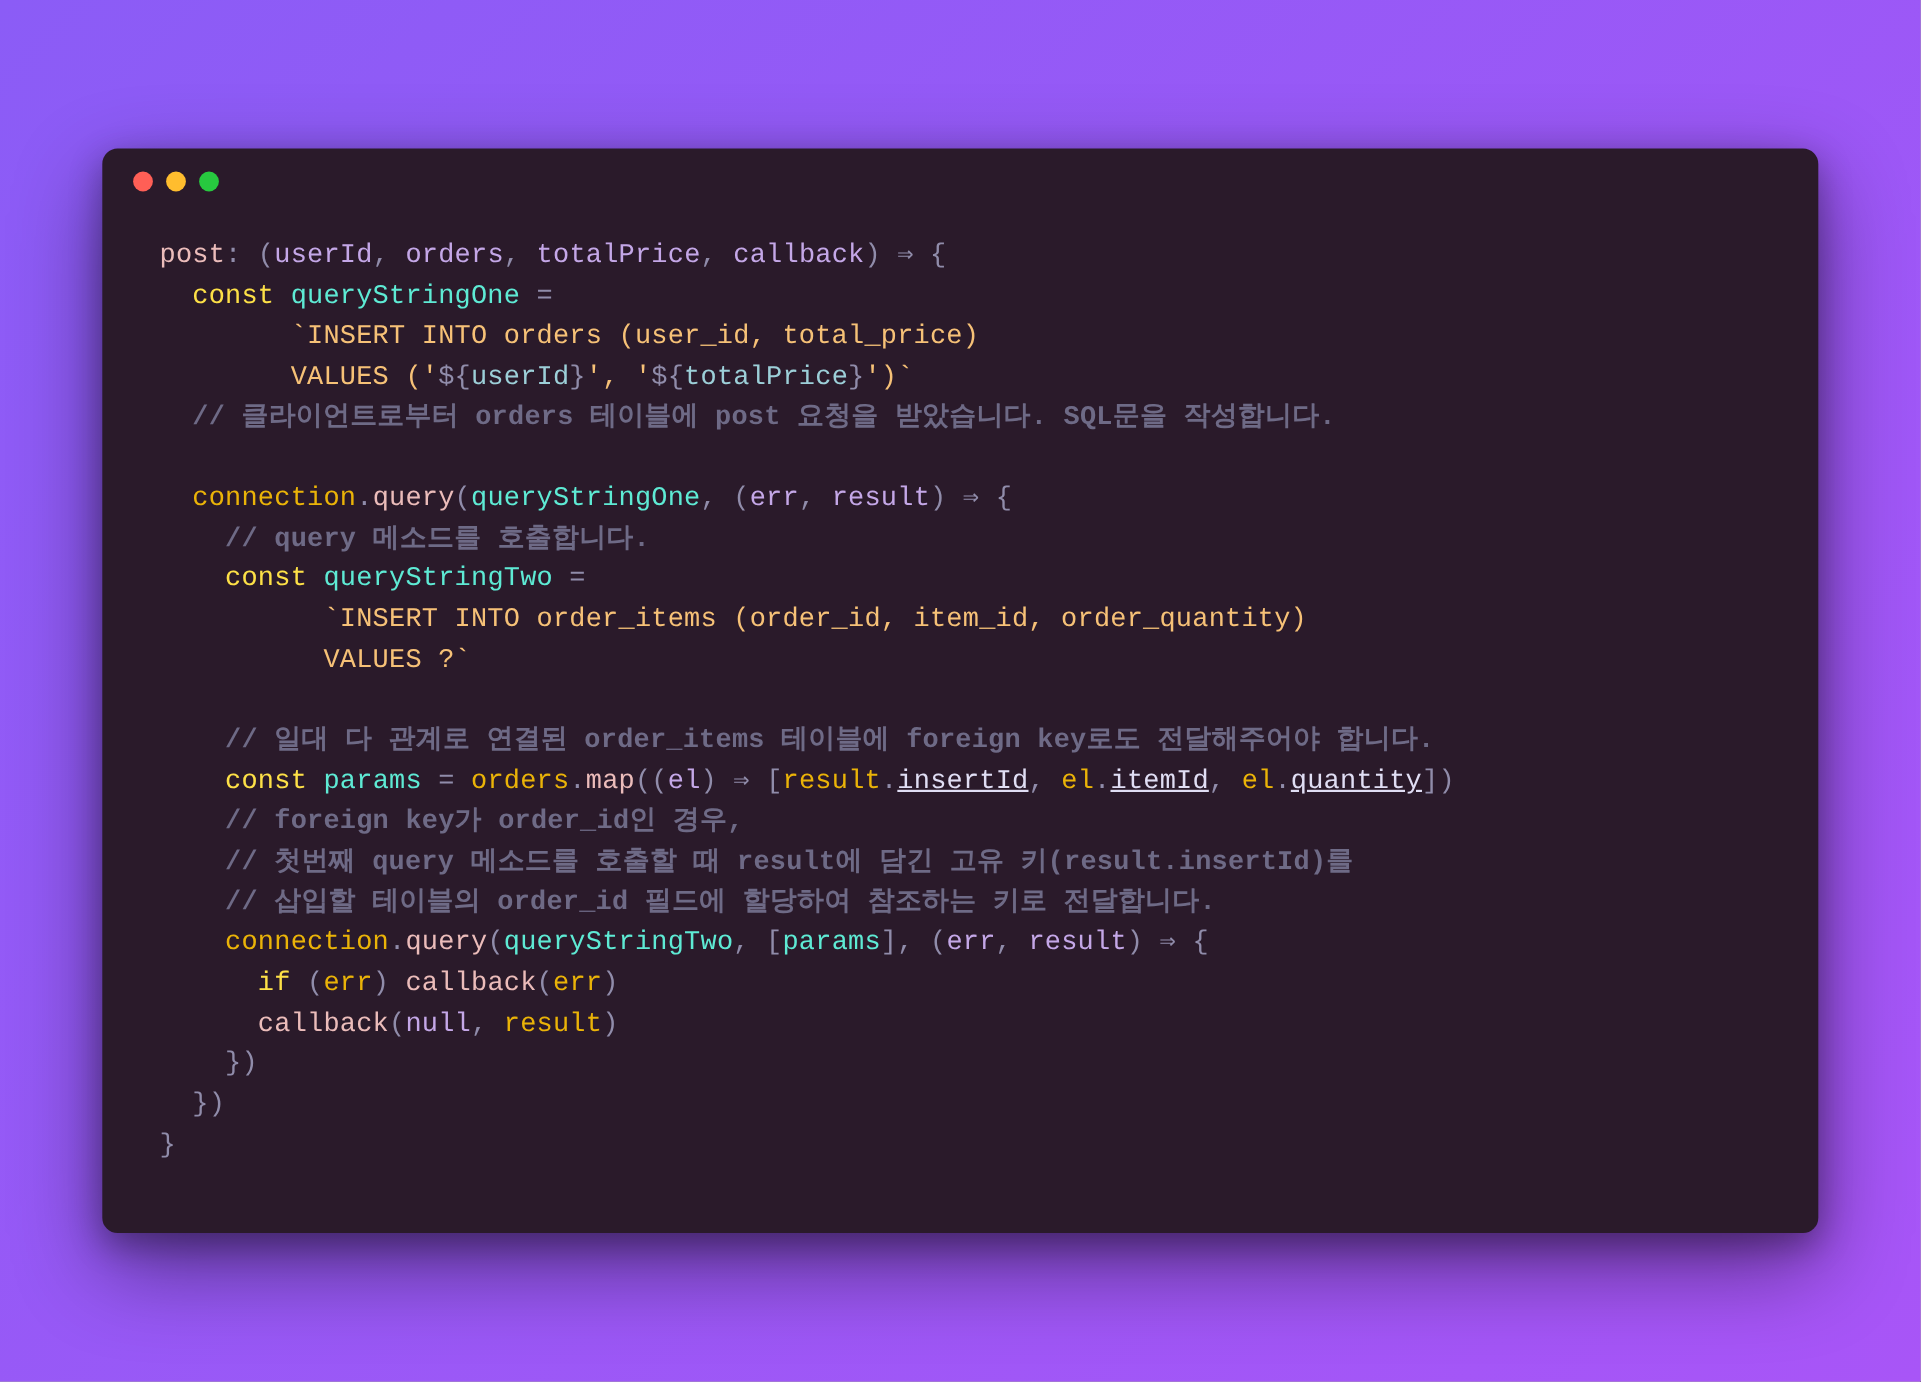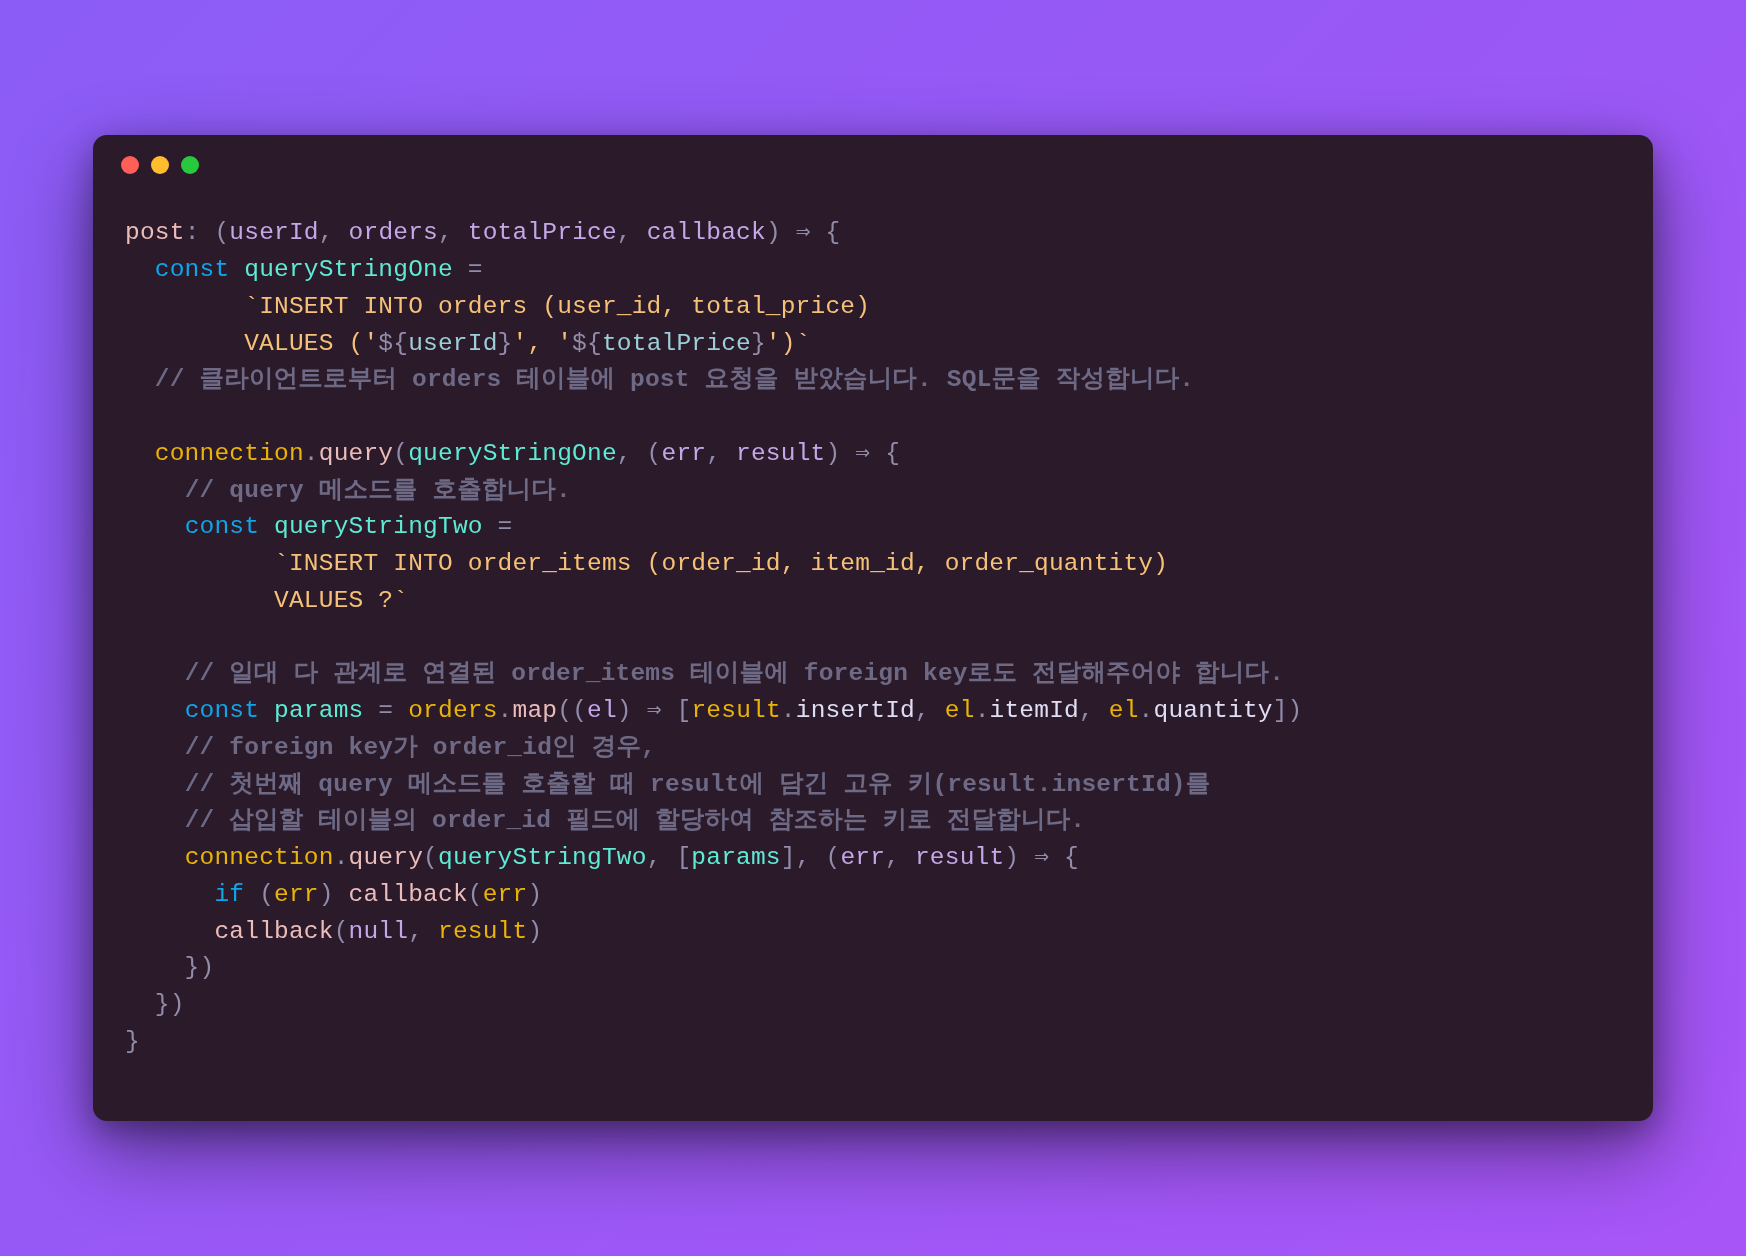--- a/index.html
+++ b/index.html
@@ -28,37 +28,37 @@
   }
   .dot {
     width: 18px;
     height: 18px;
     border-radius: 50%;
   }
   .dot.red { background: #ff5f56; }
   .dot.yellow { background: #ffbd2e; }
   .dot.green { background: #27c93f; }
   .code {
-    padding: 20px 36px 60px 32px;
+    padding: 20px 36px 60px 52px;
     font-size: 24.5px;
     line-height: 1.50;
     white-space: pre;
     color: #e0def4;
     letter-spacing: 0.2px;
   }
-  .c-key { color: #0ea5e9; margin-top: 14px; }
+  .c-key { color: #fde047; margin-top: 14px; }
   .c-fn { color: #ebbcba; }
   .c-param { color: #c4a7e7; }
   .c-ident { color: #eab308; }
   .c-var { color: #5eead4; }
   .c-punct { color: #908caa; }
   .c-str { color: #f6c177; margin-top: 20px; }
   .c-tmpl { color: #9ccfd8; }
   .c-comment { color: #6e6a86; font-weight: bold; }
-  .c-prop { color: #e0def4; }
+  .c-prop { color: #e0def4; text-decoration: underline; }
   .c-null { color: #c4a7e7; }
 </style>
 </head>
 <body>
 
 <div class="window">
   <div class="titlebar">
     <div class="dot red"></div>
     <div class="dot yellow"></div>
     <div class="dot green"></div>

